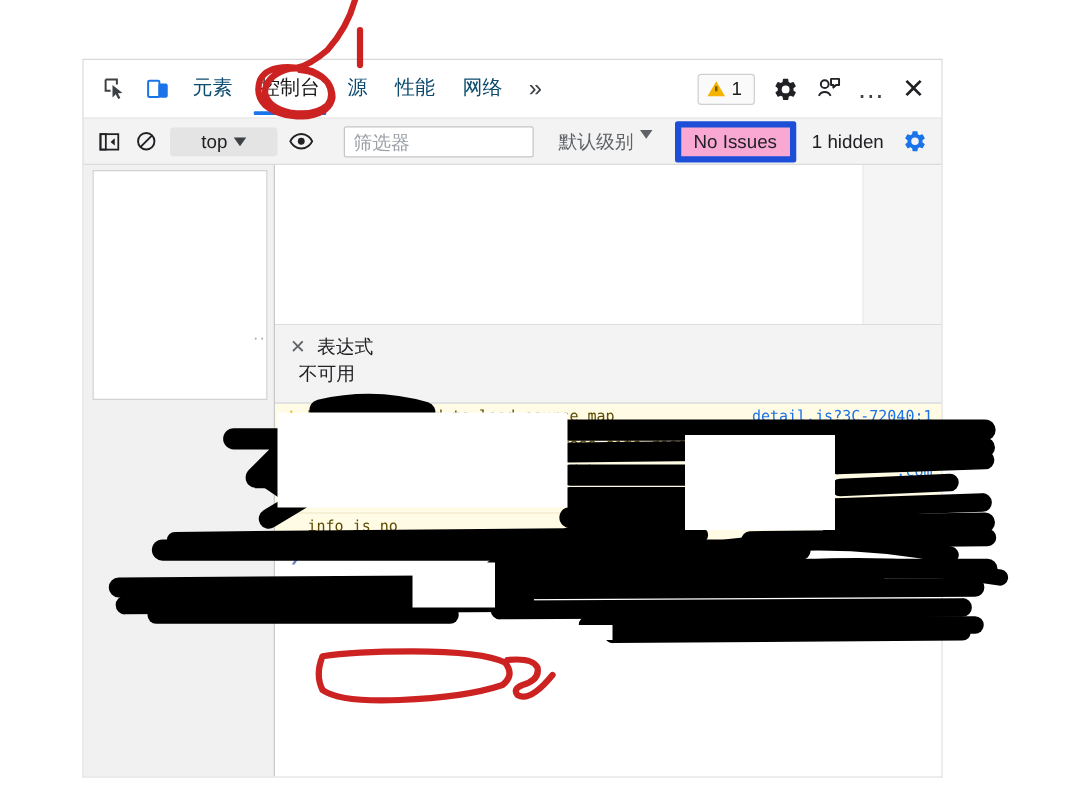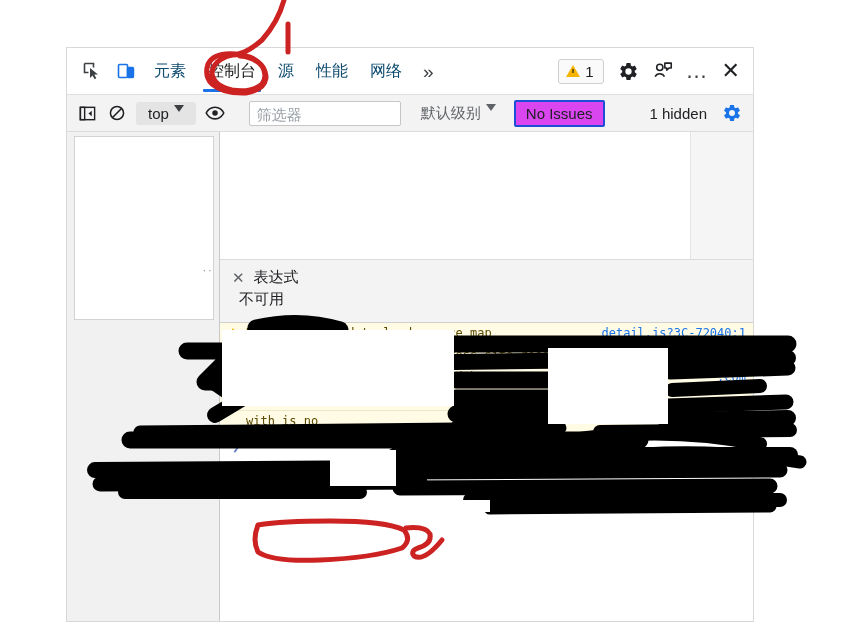--- a/index.html
+++ b/index.html
@@ -141,24 +141,25 @@
     gap: 2px;
   }
   .ct-btn {
     width: 28px; height: 28px;
     display: flex; align-items: center; justify-content: center;
     cursor: pointer;
     flex: 0 0 auto;
   }
   .ctx-select {
     display: flex;
+    align-items: center;
     gap: 5px;
     background: #e4e4e4;
     border-radius: 3px;
-    padding: 3px 12px;
+    padding: 3px 25px;
     font-size: 15px;
     color: #202124;
     cursor: pointer;
     margin: 0 3px;
     flex: 0 0 auto;
   }
   .caret {
     width: 0; height: 0;
     border-left: 5px solid transparent;
     border-right: 5px solid transparent;
@@ -186,23 +187,23 @@
     gap: 5px;
     font-size: 15px;
     color: #5f6368;
     cursor: pointer;
     padding: 0 8px;
     margin-left: 10px;
     flex: 0 0 auto;
     font-family: Liberation Mono, monospace;
   }
   .issues-btn {
-    border: 2px solid #1d4ed8;
+    border: 5px solid #1d4ed8;
     border-radius: 2px;
-    background: #d946ef;
+    background: #f9a8d4;
     font-size: 15px;
     color: #202124;
     padding: 3px 10px;
     cursor: pointer;
     margin-left: 8px;
     white-space: nowrap;
     flex: 0 0 auto;
   }
   .hidden-count {
     font-size: 15px;
@@ -519,21 +520,21 @@
             <span class="lnk">the</span>
           </div>
           <div class="msg warn">
             <span>Only info.uk's can be accessed by</span>
             <span class="src">.com</span>
           </div>
           <div class="msg warn">
             <span>for /98/0000001 for</span>
           </div>
           <div class="msg warn">
-            <span>with is no</span>
+            <span>info is no</span>
           </div>
 
           <div class="prompt-row">
             <span class="prompt-arrow">❯</span>
             <span class="prompt-fill"></span>
           </div>
         </div>
 
       </div>
     </div>

